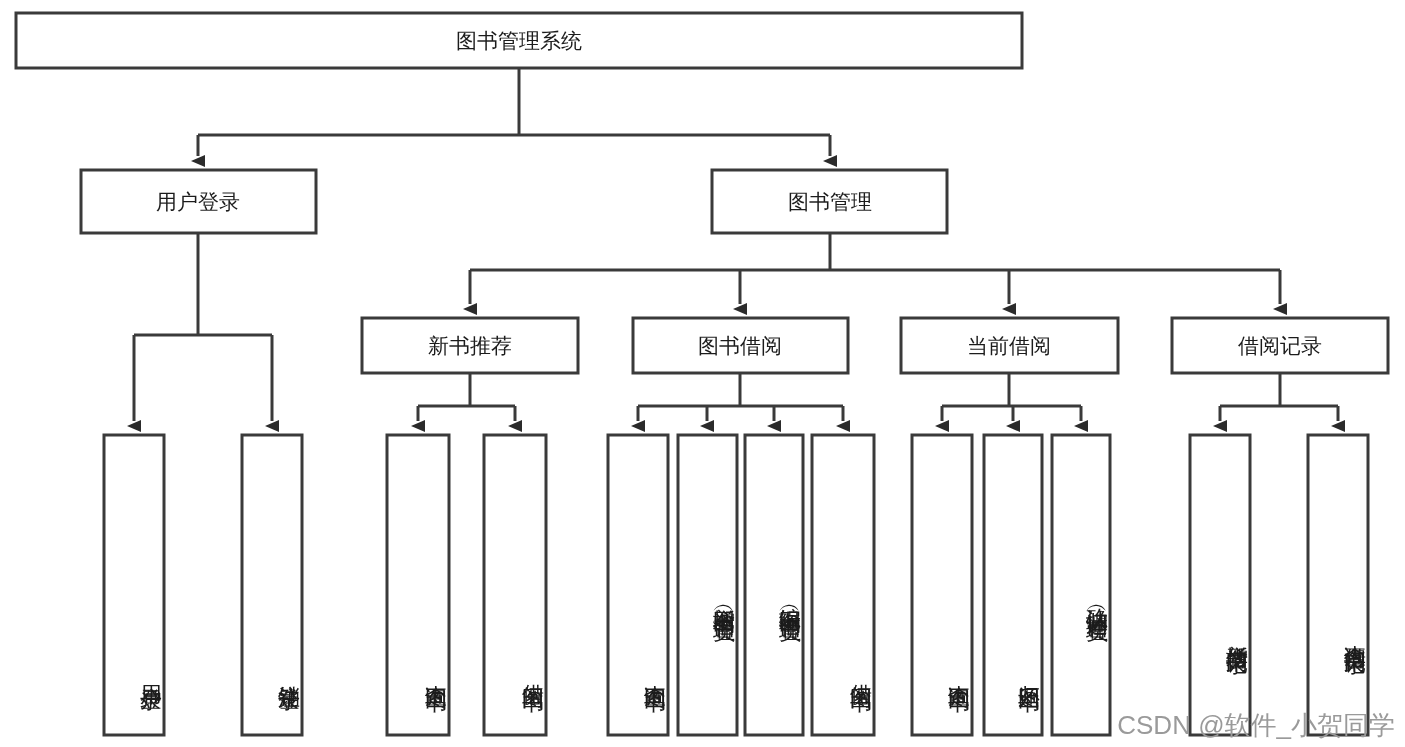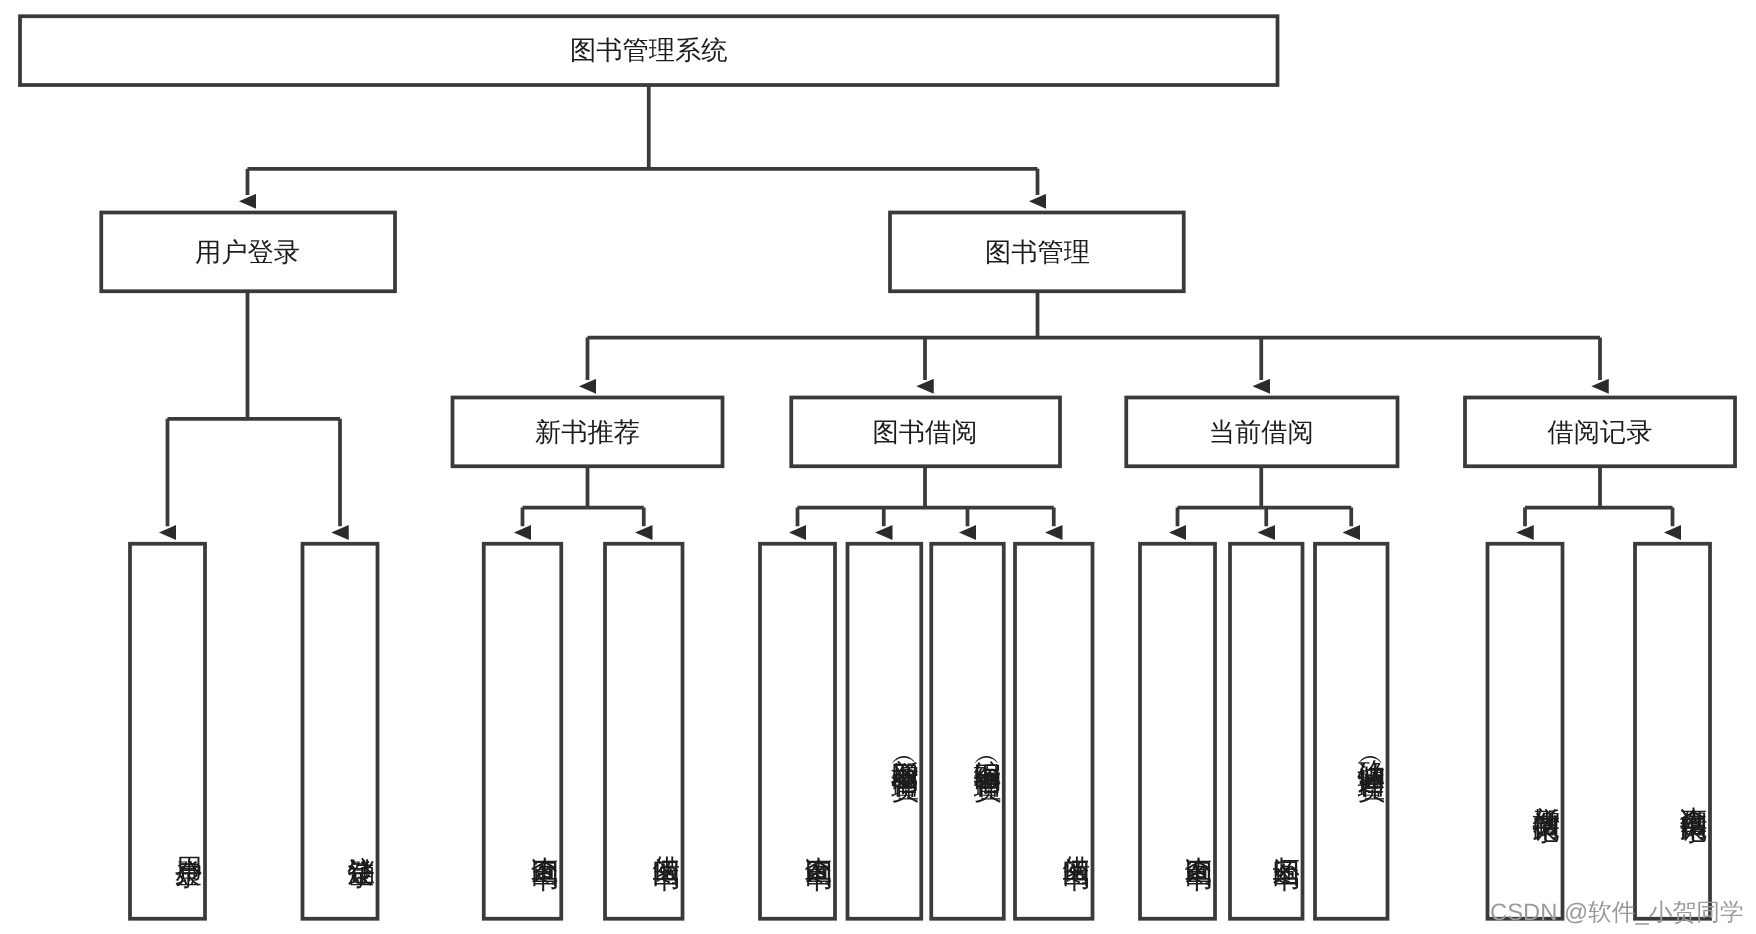--- a/index.html
+++ b/index.html
@@ -63,21 +63,21 @@
     align-items: flex-start;
     justify-content: center;
     pointer-events: none;
     user-select: none;
   }
   .watermark {
     position: absolute;
     right: 10px;
     bottom: 4px;
     font-family: "Liberation Sans", "DejaVu Sans", sans-serif;
-    font-size: 19px;
+    font-size: 26px;
     color: #9a9a9a;
     white-space: nowrap;
     user-select: none;
   }
 </style>
 </head>
 <body>
 
 <div id="diagram-root">
 

